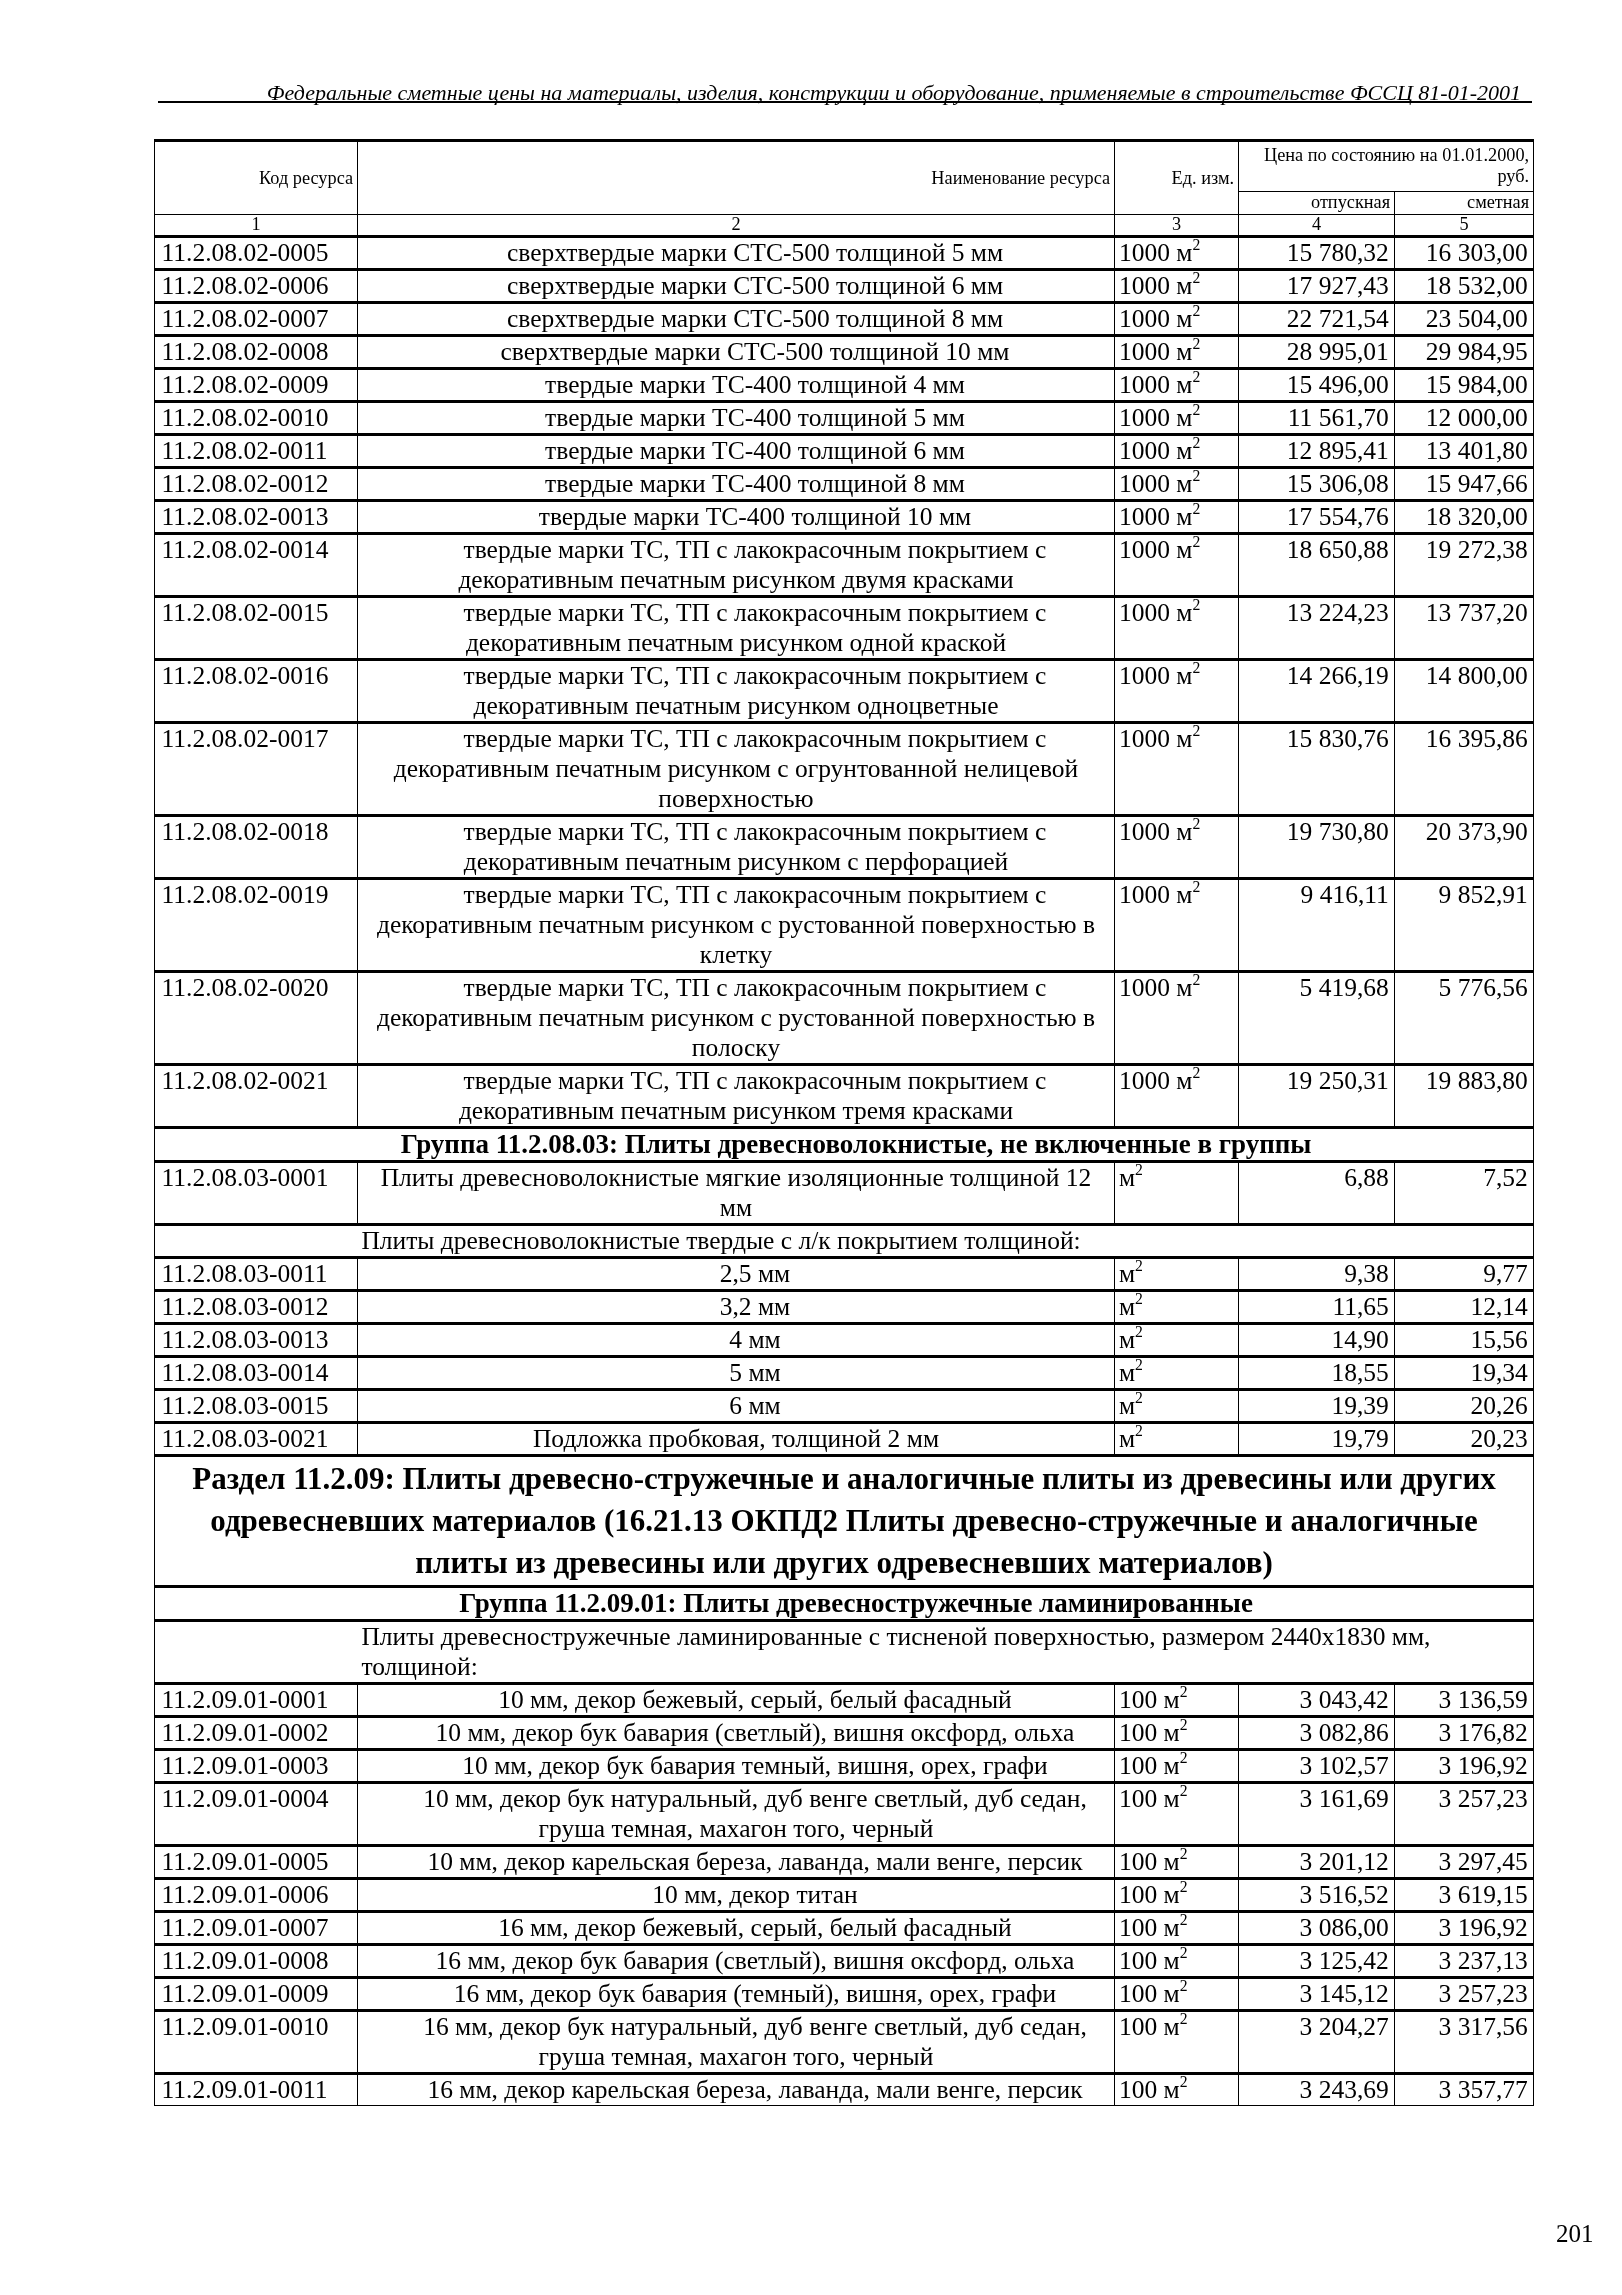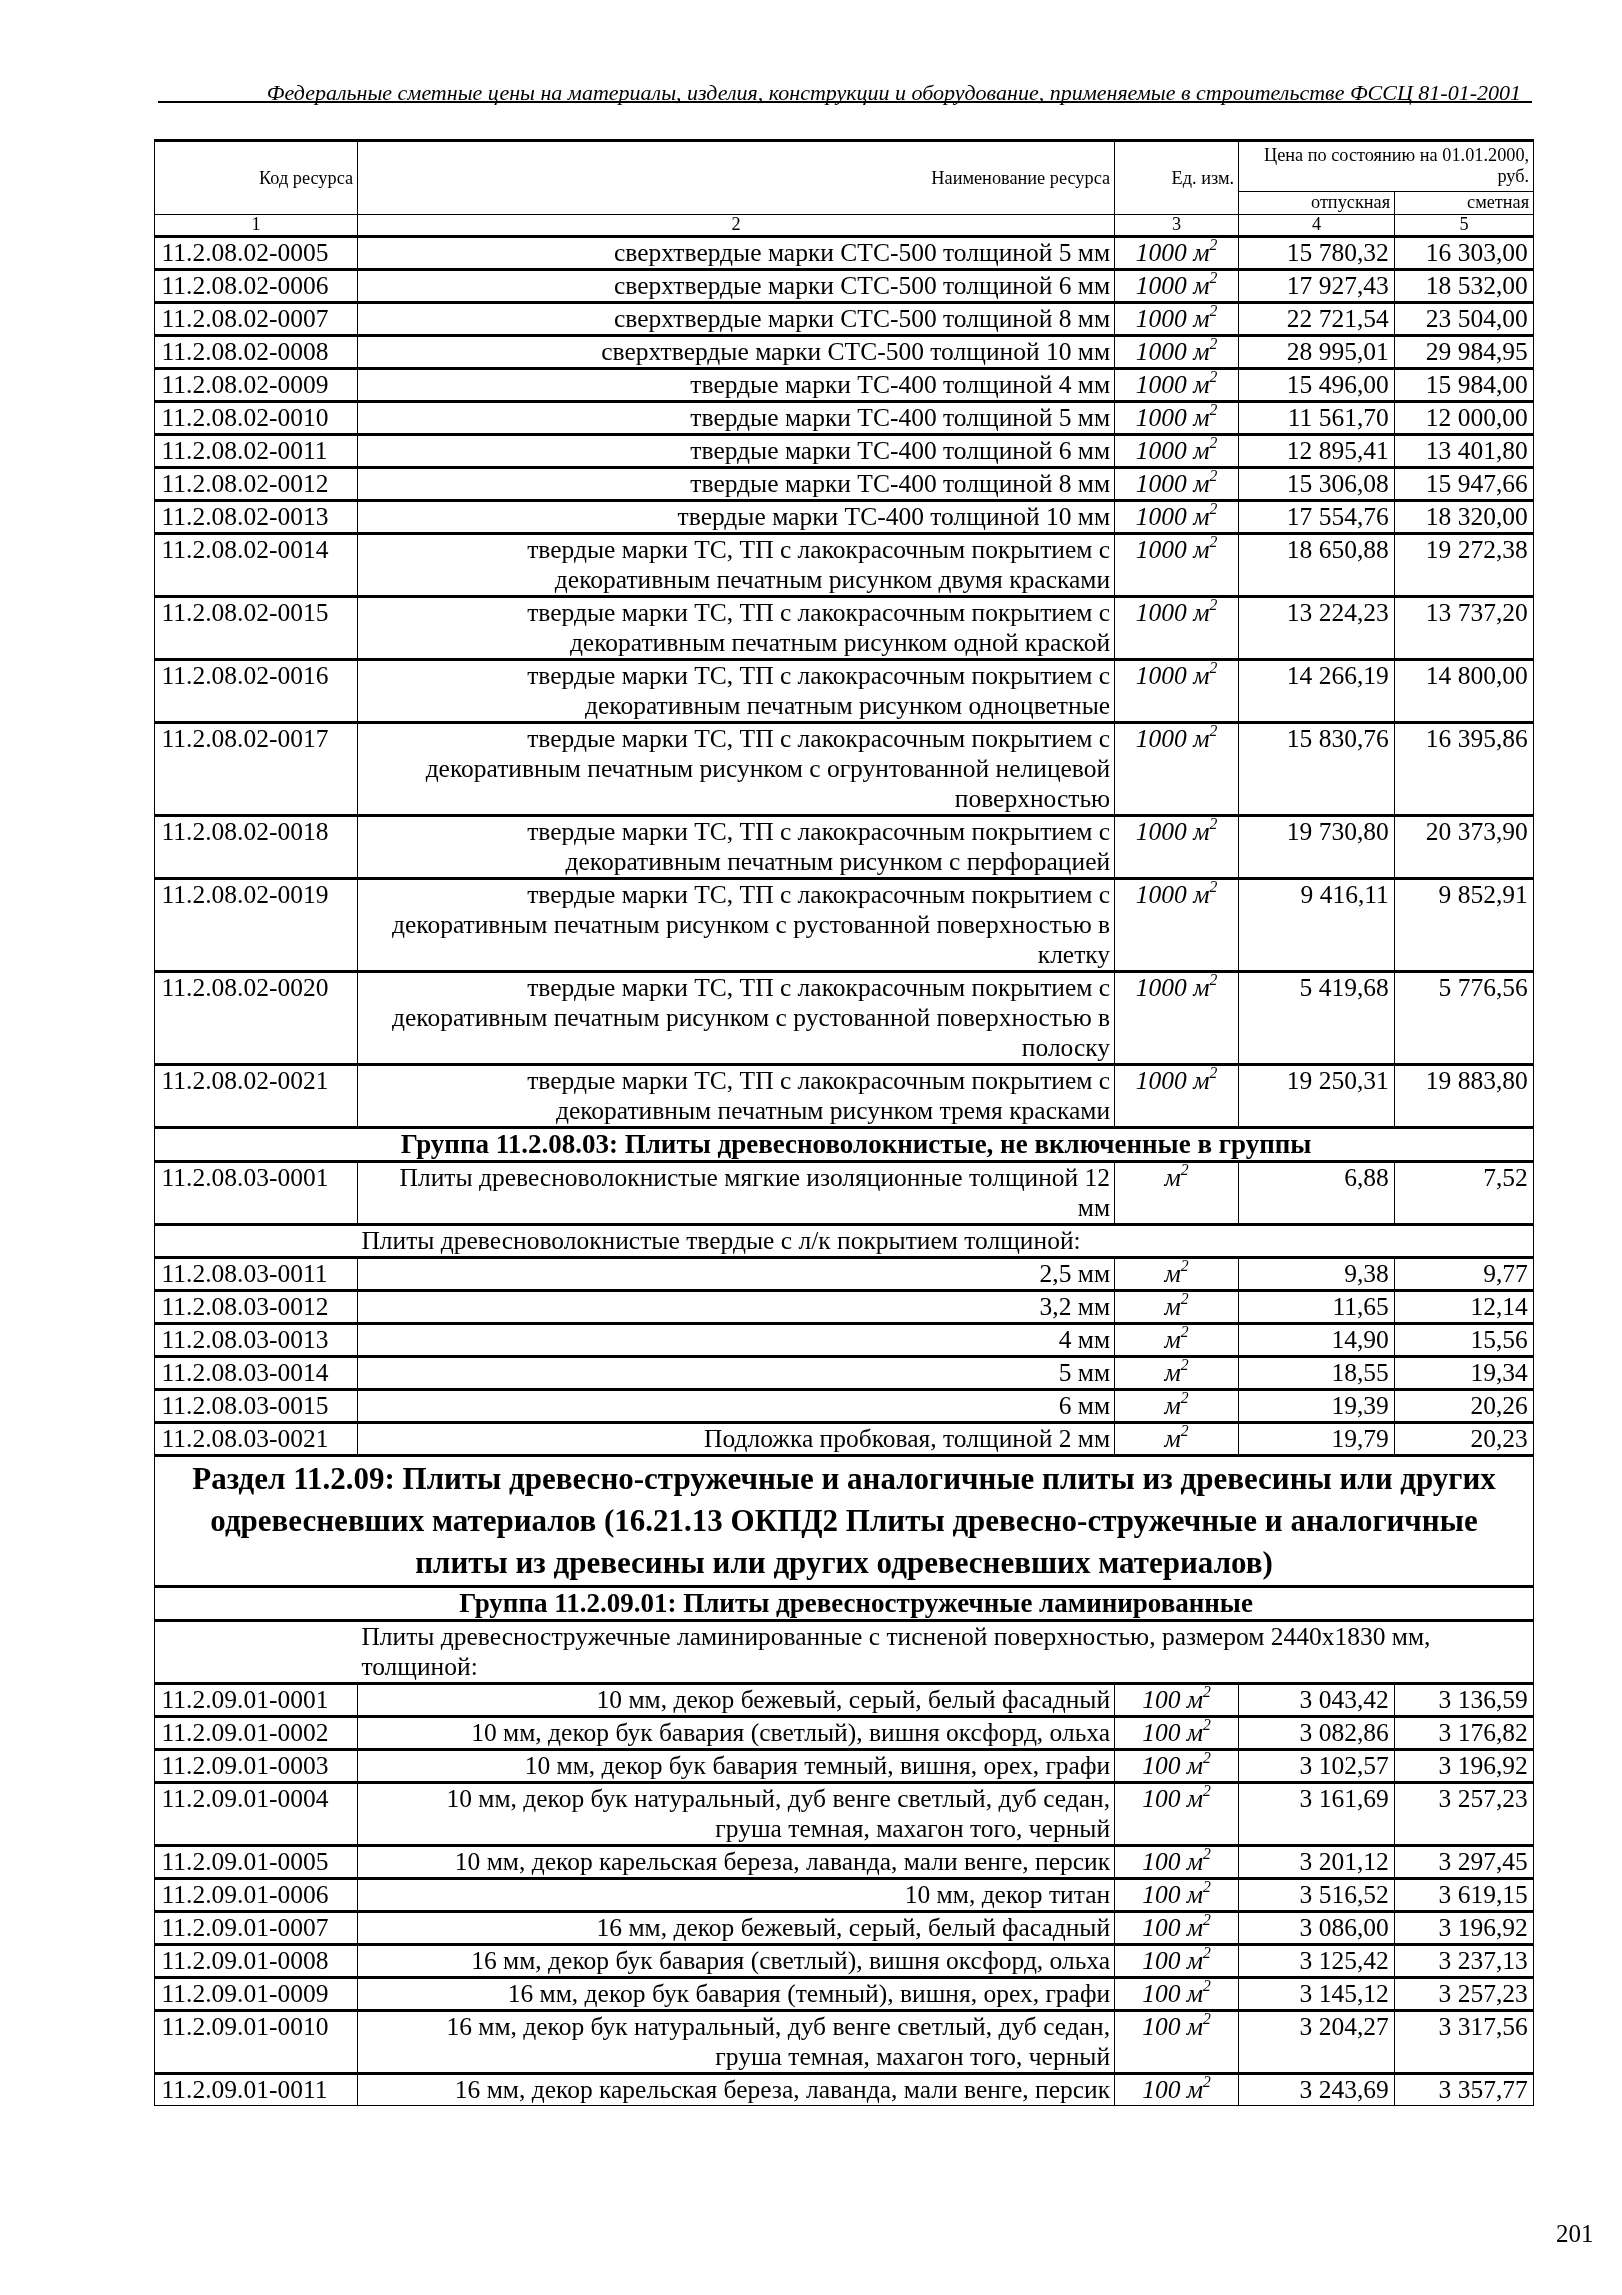--- a/index.html
+++ b/index.html
@@ -5,22 +5,22 @@
   html, body { margin:0; padding:0; background:#ffffff; }
   body { width:1623px; height:2295px; position:relative; font-family:"Liberation Serif", "DejaVu Serif", serif; color:#000; }
   .running-header { position:absolute; left:196px; top:80px; width:1325px; text-align:right; font-style:italic; font-size:22px; letter-spacing:0; }
   .header-rule { position:absolute; left:158px; top:101px; width:1374px; height:2px; background:#000; }
   .sheet { position:absolute; left:154px; top:139px; width:1379px; }
   table { border-collapse:collapse; width:1379px; table-layout:fixed; }
   td, th { border:1.3px solid #000; font-weight:normal; padding:0 3.9px; vertical-align:top; line-height:30px; font-size:25.5px; }
   .hd { font-size:18.3px; line-height:21px; text-align:right; vertical-align:middle; }
   .hd-num td { font-size:18.3px; line-height:19.6px; text-align:center; }
   .c-code { text-align:left; white-space:nowrap; padding-left:6.5px; }
-  .c-name { text-align:right; }
-  .c-unit { text-align:center; white-space:nowrap;font-style:italic; }
+  .c-name { text-align:center; }
+  .c-unit { text-align:left; white-space:nowrap; }
   .c-num { text-align:right; white-space:nowrap; padding-right:5.2px; }
   sup { font-size:15.7px; line-height:0; vertical-align:super; position:relative; top:-1.3px; }
   tr.thick-top > td { border-top:3.3px solid #000; }
   .group td { text-align:center; font-weight:bold; font-size:27px; line-height:31px;padding-left:28px; }
   .section td { text-align:center; font-weight:bold; font-size:31px; line-height:42px; padding:1.3px 13px;margin-top:44px; }
   .subhead td.name { text-align:left; }
   .page-number { position:absolute; left:1556px; top:2220px; font-size:25px; }
 </style>
 </head>
 <body>

